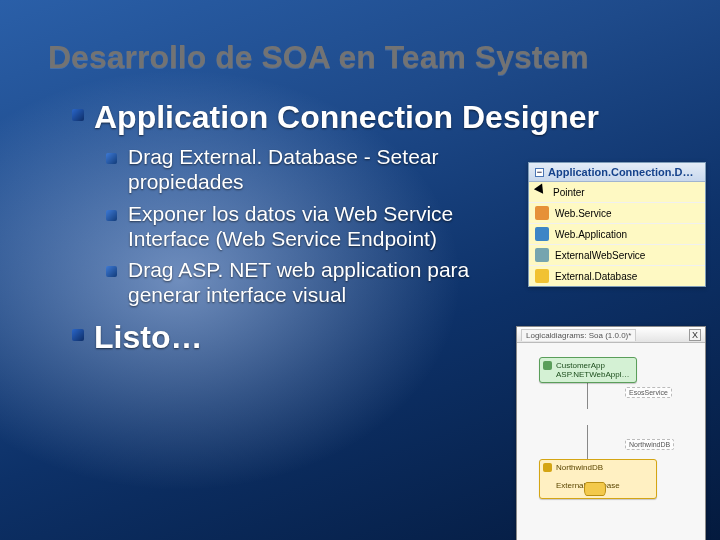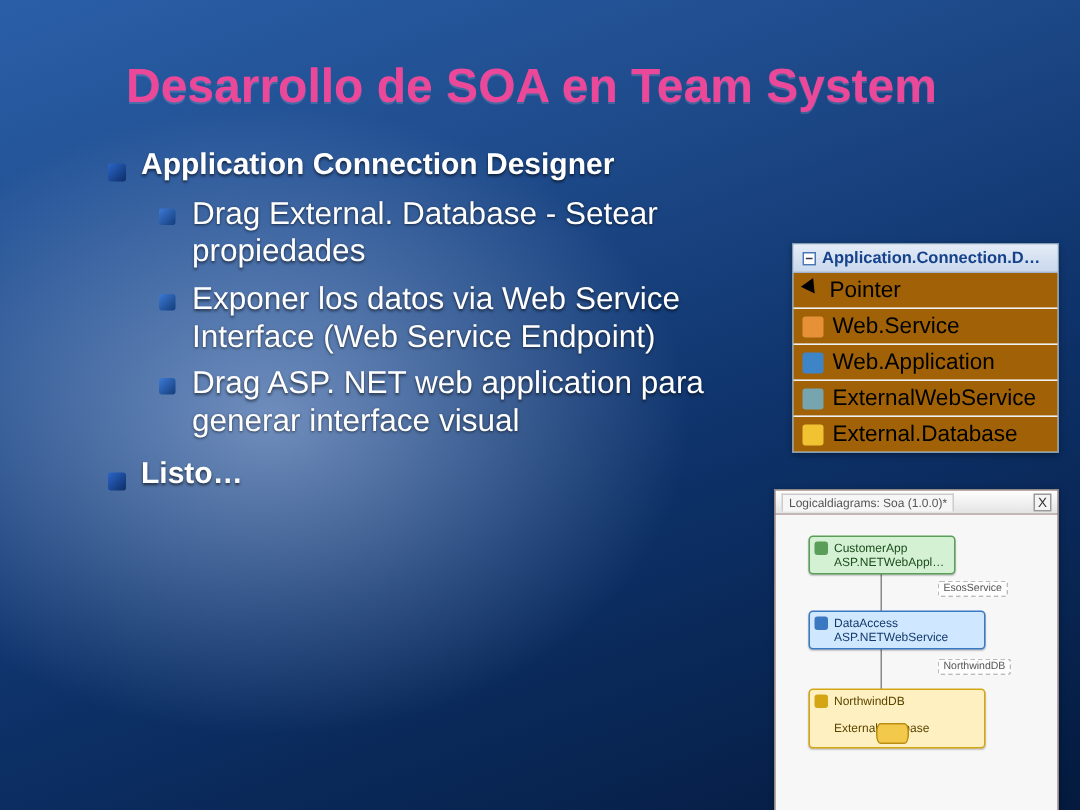--- a/index.html
+++ b/index.html
@@ -14,38 +14,37 @@
   }
   .slide {
     position: relative;
     width: 100%;
     height: 100%;
     padding: 40px 40px 20px 48px;
   }
   .title {
     font-size: 32px;
     font-weight: 700;
-    color: #ec4899;
+    color: #737373;
     line-height: 1.1;
     margin-bottom: 24px;
     text-shadow: 0 1px 0 rgba(255,255,255,0.15);
-    margin-left: 36px;
   }
   .content { padding-left: 24px; }
   .l1 { list-style: none; }
   .l1 > li { position: relative; padding-left: 22px; margin-bottom: 12px; }
   .l1 > li::before {
     content: "";
     position: absolute; left: 0; top: 10px;
     width: 12px; height: 12px;
     background: linear-gradient(135deg, #2a66c9, #0d2d66);
     border-radius: 2px;
   }
   .l1 > li > .label {
-    font-size: 20px; font-weight: 700; color: #fff;
+    font-size: 32px; font-weight: 700; color: #fff;
     text-shadow: 0 1px 2px rgba(0,0,0,0.6);
   }
   .l2 { list-style: none; margin-top: 8px; padding-left: 12px; }
   .l2 > li { position: relative; padding-left: 22px; margin-bottom: 6px; }
   .l2 > li::before {
     content: "";
     position: absolute; left: 0; top: 9px;
     width: 11px; height: 11px;
     background: linear-gradient(135deg, #3e7ad6, #123c7a);
     border-radius: 2px;
@@ -73,22 +72,22 @@
     display: flex; align-items: center; gap: 4px;
   }
   .toolbox-header .minus {
     width: 9px; height: 9px; border: 1px solid #4b76b5;
     font-size: 9px; line-height: 7px; text-align: center;
     color: #335; background: #fff;
   }
   .toolbox ul { list-style: none; }
   .toolbox li {
     display: flex; align-items: center; gap: 6px;
-    padding: 3px 6px; font-size: 15px; color: #000;
-    background: #a16207; cursor: default;
+    padding: 3px 6px; font-size: 10px; color: #000;
+    background: #fef9c3; cursor: default;
   }
   .toolbox li + li { border-top: 1px solid #f0f0f0; }
   .tb-pointer { background: #fff; }
   .tb-icon {
     width: 14px; height: 14px; border-radius: 2px;
     display: inline-flex; align-items: center; justify-content: center;
     font-size: 10px; color: #fff;
   }
   .ic-pointer { width: 0; height: 0; border: 5px solid transparent; border-top: 9px solid #000; border-radius:0; transform: rotate(-35deg); margin-left:2px;}
   .ic-winapp { background: #6aa84f; }
@@ -212,22 +211,20 @@
         <span class="tab">Logicaldiagrams: Soa (1.0.0)*</span>
       </div>
       <span class="x">X</span>
     </div>
     <div class="diagram-canvas">
       <div class="line line1"></div>
       <div class="line line2"></div>
       <div class="node n-cust"><span style="white-space:pre-line;">CustomerApp
 ASP.NETWebAppl…</span></div>
       <div class="ep ep1">EsosService</div>
-      <div class="node n-asp"><span style="white-space:pre-line;">DataAccess
-ASP.NETWebService</span></div>
       <div class="ep ep2">NorthwindDB</div>
       <div class="node n-db">
         <span style="white-space:pre-line;">NorthwindDB
 
 ExternalDatabase</span>
         <span class="cyl"></span>
       </div>
     </div>
   </div>
 </div>

